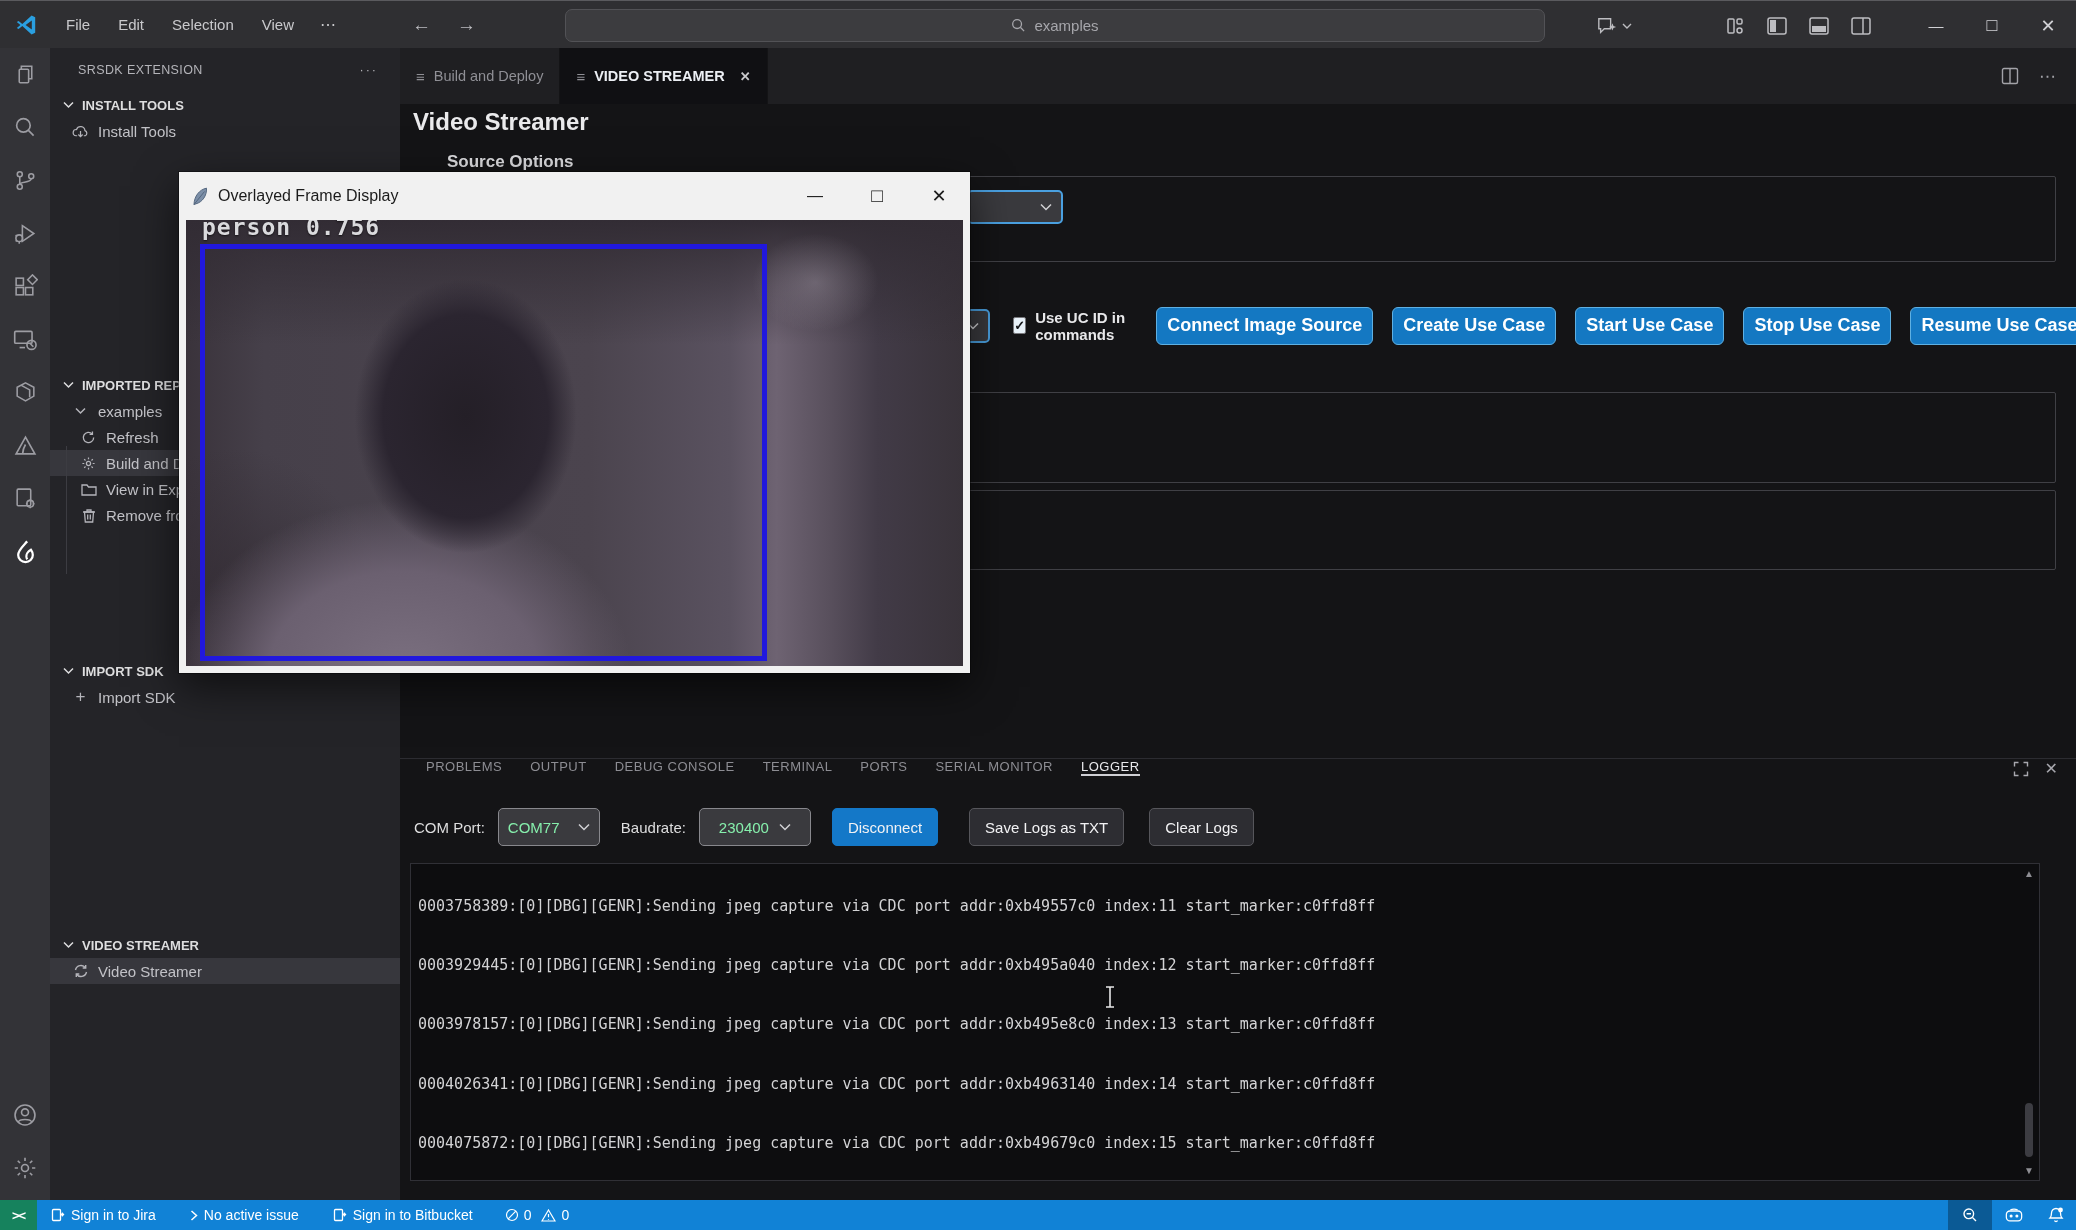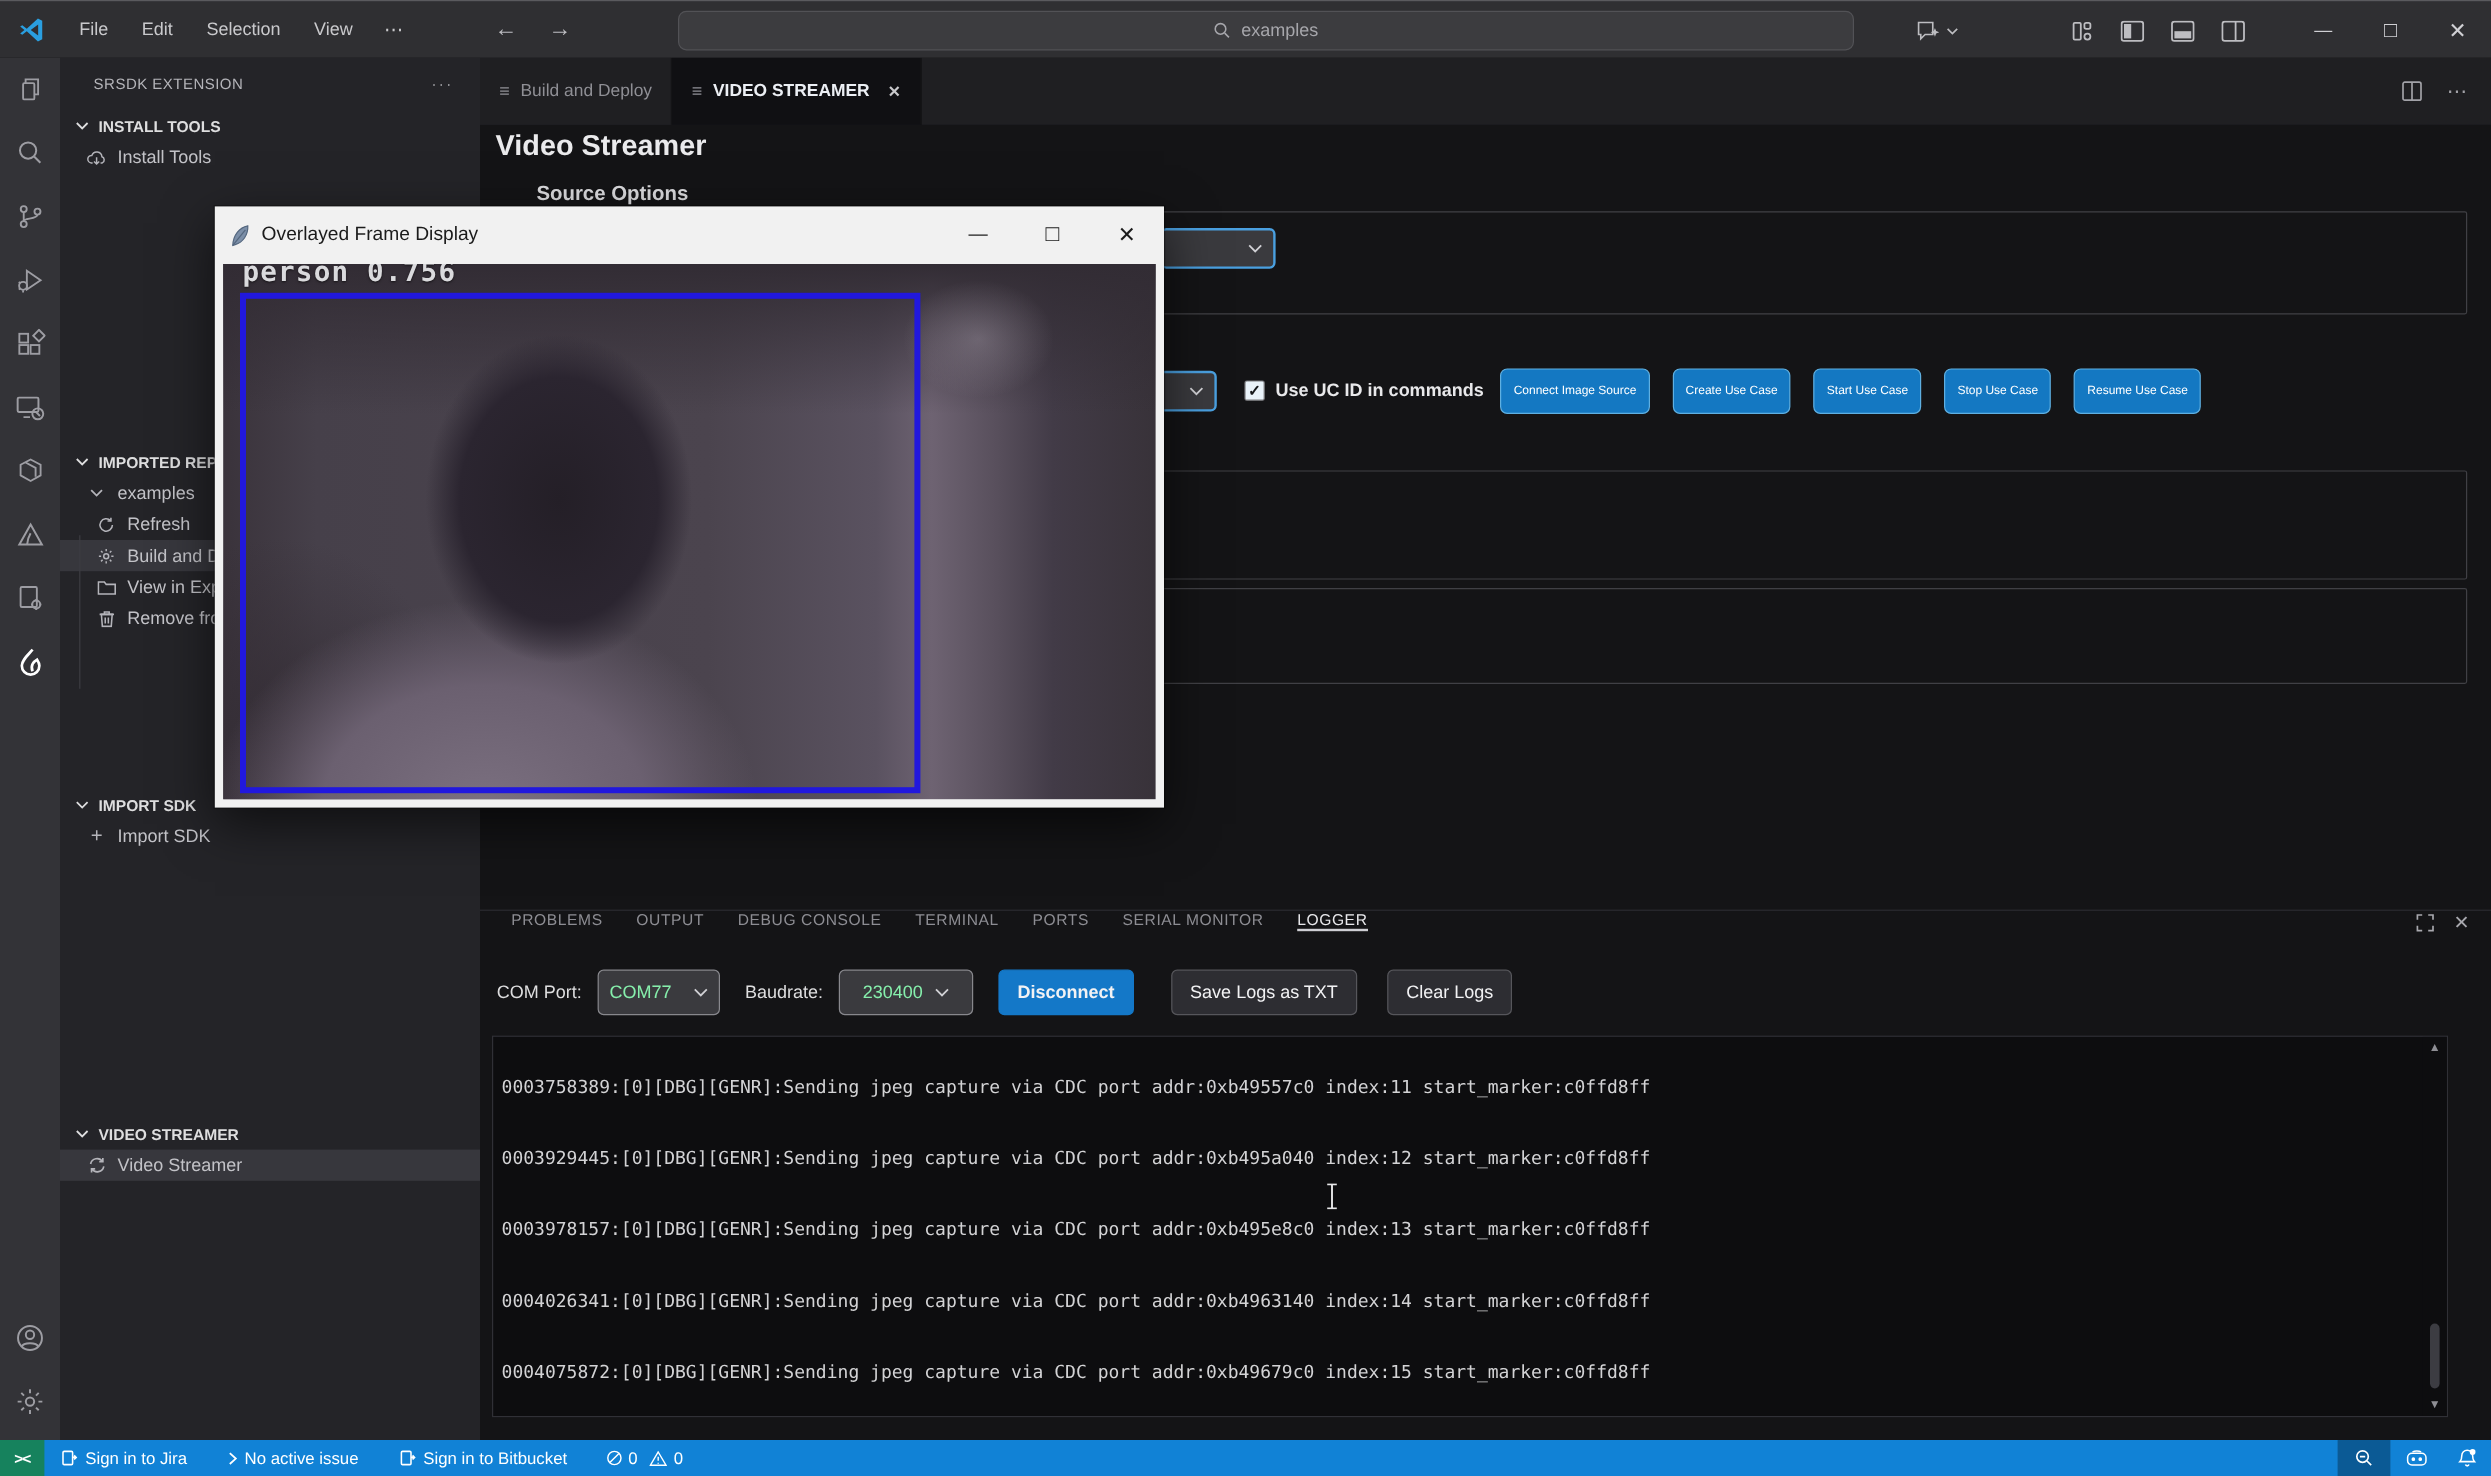--- a/index.html
+++ b/index.html
@@ -48,32 +48,32 @@
   .editor-actions{margin-left:auto;display:flex;align-items:center;gap:20px;padding-right:20px;color:#a2a2a8;font-size:17px}
   .page-heading{position:absolute;left:13px;top:60px;font-size:24px;font-weight:bold;color:#eaeaec}
   .section-label{position:absolute;left:47px;top:104px;font-size:17px;font-weight:bold;color:#dcdcdf}
   .groupbox{position:absolute;border:1px solid #404045;border-radius:2px}
   .vs-select{background:#3a3a3e;border:1px solid #88888d;border-radius:5px;color:#86efac;display:flex;align-items:center;justify-content:flex-end;padding:0 9px;font-size:15px}
   .vs-select .chev{margin-left:10px;color:#d0d0d4}
   .select-accent{border:2px solid #4aa0e0}
   .controls-row{position:absolute;left:530px;top:258px;height:39px;display:flex;align-items:center}
   .checkbox{width:17px;height:17px;background:#e9f2f9;border:1px solid #7a7a7e;border-radius:2px;display:flex;align-items:center;justify-content:center;color:#15171a;font-size:13px;font-weight:bold}
   .cb-label{font-size:15px;font-weight:bold;color:#e8e8ea;margin-left:9px}
-  .uc-btn{height:38px;background:#1478c2;border:1.5px solid #5fb0e2;border-radius:6px;color:#fff;font-weight:normal;font-size:10px;padding:0 10px;display:flex;align-items:center;white-space:nowrap}
+  .uc-btn{height:38px;background:#1478c2;border:1.5px solid #5fb0e2;border-radius:6px;color:#fff;font-weight:bold;font-size:18px;padding:0 10px;display:flex;align-items:center;white-space:nowrap}
 
   
   .panel{position:absolute;left:400px;top:758px;width:1676px;height:442px;background:#141416;border-top:1px solid #2c2c31;z-index:1}
   .panel-tabs{height:42px;display:flex;align-items:flex-start;padding-left:26px}
   .ptab{font-size:13px;color:#8d8d93;letter-spacing:.5px;display:flex;align-items:center;margin-right:28px;border-bottom:2px solid transparent}
   .ptab.active{color:#e9e9ec;border-bottom:2px solid #cfcfd4}
   .panel-actions{margin-left:auto;display:flex;align-items:center;gap:16px;padding-right:18px;color:#a8a8ae}
   .panel-controls{display:flex;align-items:center;height:52px;padding-left:14px;gap:13px}
   .pc-label{font-size:15px;color:#dededf}
   .log-btn{height:38px;background:#2d2d32;border:1px solid #56565b;border-radius:5px;color:#f2f2f4;font-size:15px;padding:0 15px;display:flex;align-items:center}
-  .disconnect-btn{background:#1478c8;border:1px solid #1478c8;font-weight:bold}
+  .disconnect-btn{background:#1478c8;border:1px solid #1478c8;font-weight:normal}
   .logbox{position:absolute;left:10px;top:104px;width:1630px;height:318px;background:#0d0d0f;border:1px solid #303036;overflow:hidden}
   .loglines{margin-top:-7px;padding-left:7px;font-family:"DejaVu Sans Mono",monospace;font-size:15px;line-height:19.8px;color:#d3d3d5;white-space:pre}
   .logscroll{position:absolute;right:0;top:0;bottom:0;width:20px;display:flex;flex-direction:column;align-items:center;color:#8e8e94;font-size:10px;background:#0d0d0f}
   .logscroll .thumb{width:8px;height:54px;background:#3c3c42;border-radius:4px;margin-top:auto;margin-bottom:4px}
   .scroll-arrow{padding:4px 0}
 
   
   .statusbar{position:absolute;left:0;bottom:0;width:100%;height:30px;background:#1182d6;display:flex;align-items:center;color:#fff;font-size:14px;z-index:10}
   .remote-chip{width:37px;height:30px;background:#16825d;display:flex;align-items:center;justify-content:center;font-weight:bold;font-size:13px;letter-spacing:-1px}
   .sb-item-chip{display:flex;align-items:center;gap:6px;padding:0 10px;height:100%}

